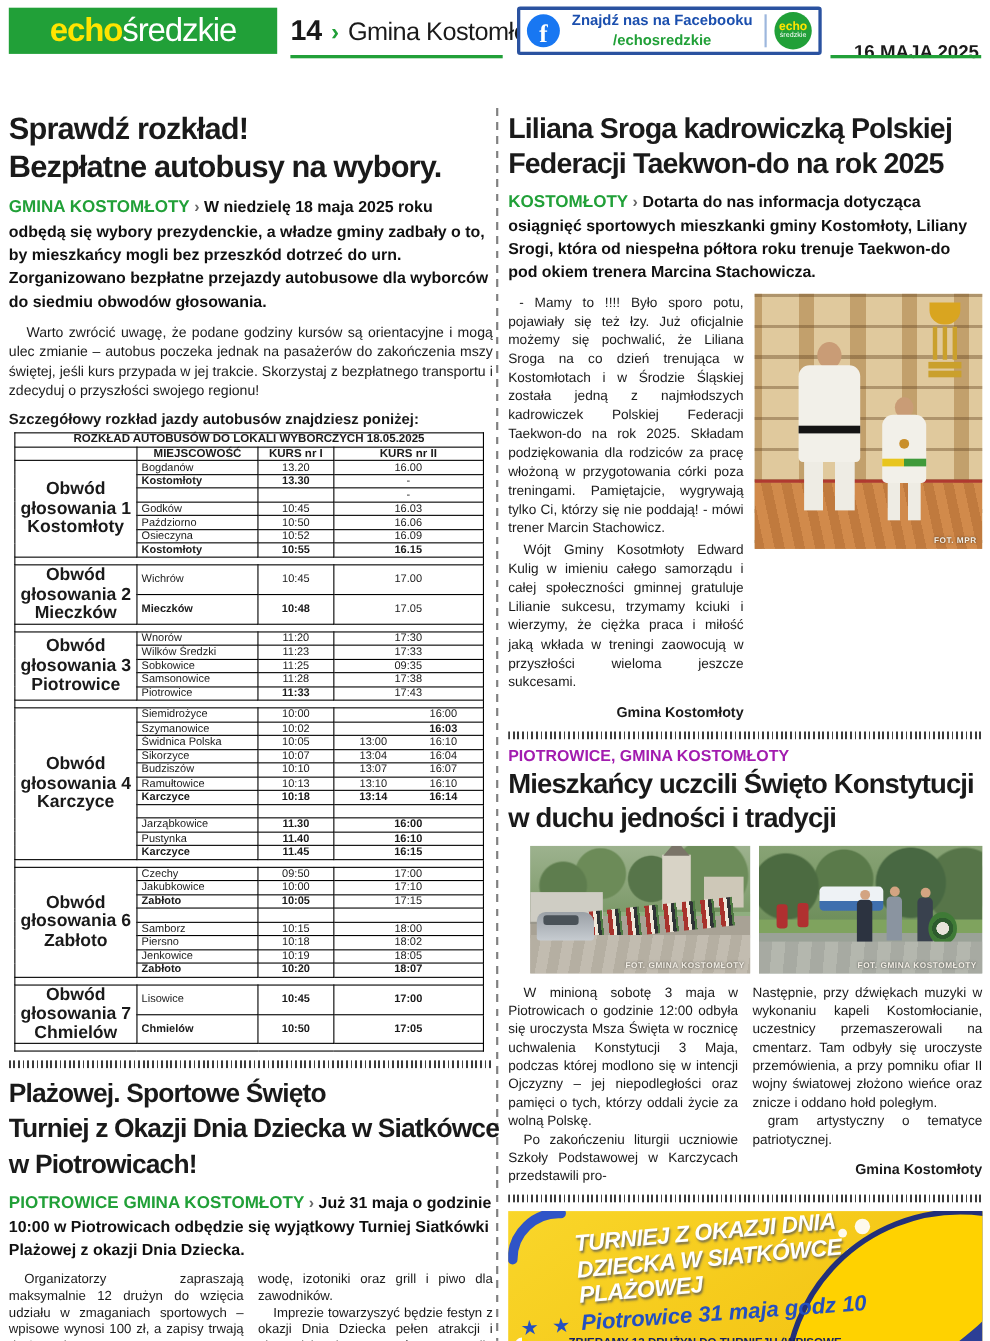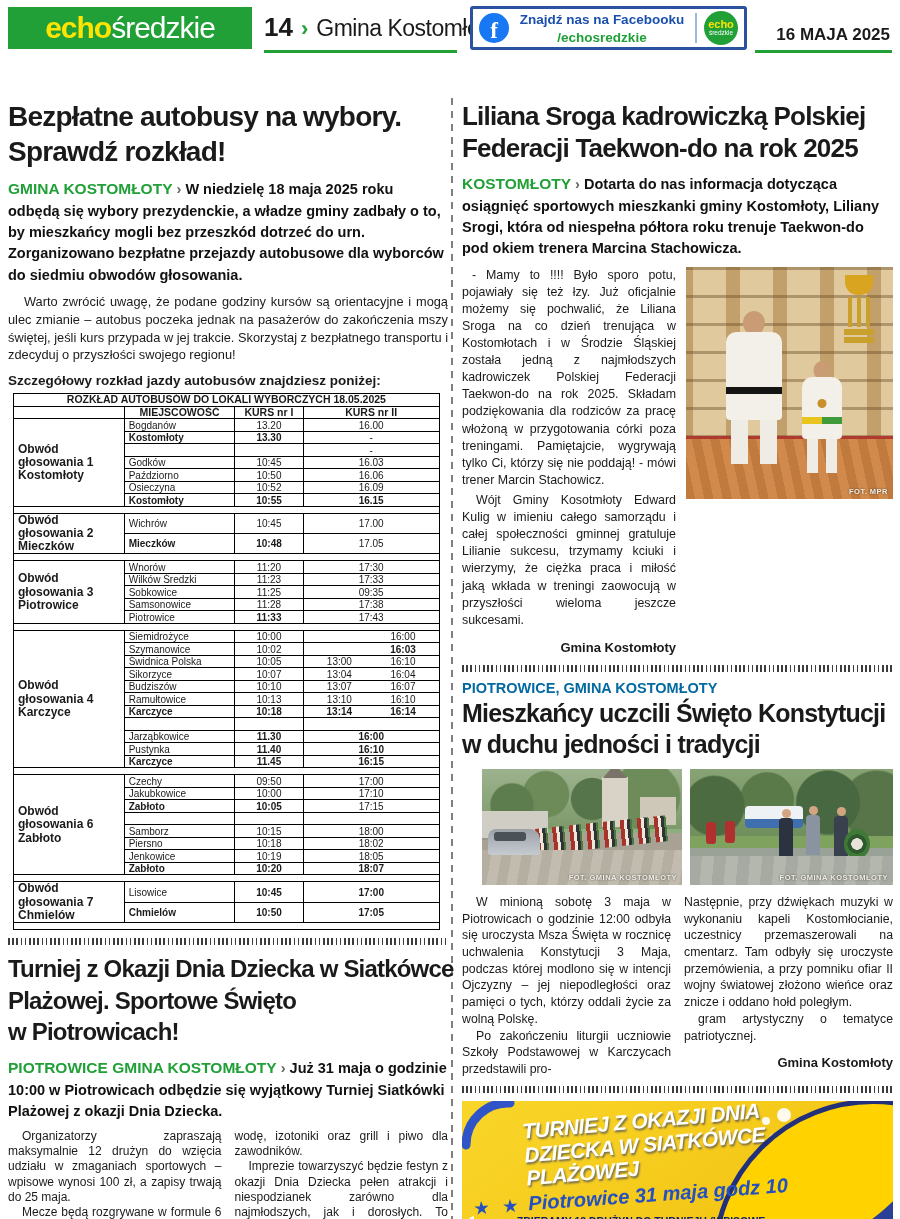--- a/index.html
+++ b/index.html
@@ -22,21 +22,21 @@
           font-size:23px;display:flex;align-items:flex-end;justify-content:center;overflow:hidden;
           font-family:"Liberation Serif",serif;line-height:1.05;}
   .fbtxt{flex:1;text-align:center;line-height:1.15;}
   .fbl1{color:#1b4fae;font-weight:700;font-size:13.5px;}
   .fbl2{color:#21a038;font-weight:700;font-size:13.5px;}
   .fbdiv{width:2px;height:30px;background:#9db7dd;}
   .fbbrand{width:34px;height:34px;border-radius:50%;background:#21a038;display:flex;flex-direction:column;
            align-items:center;justify-content:center;line-height:1;flex:0 0 auto;}
   .fbbrand .e{color:#ffe400;font-weight:700;font-size:11px;}
   .fbbrand .s{color:#fff;font-size:6.5px;}
-  .issuedate{position:absolute;right:10px;top:25px;font-weight:700;font-size:17px;}
+  .issuedate{position:absolute;right:10px;top:38px;font-weight:700;font-size:17px;}
   .rule-right{position:absolute;left:755px;top:50px;width:137px;height:3px;background:#21a038;}
 
   
   .col-left{position:absolute;left:8px;top:96px;width:440px;}
   .col-right{position:absolute;left:462px;top:96px;width:431px;}
   .vdivider{position:absolute;left:451px;top:98px;bottom:0;width:2px;
             background:repeating-linear-gradient(180deg,#808080 0 7px,transparent 7px 13px);}
   .hdivider{height:7px;margin:8px 0;
             background:repeating-linear-gradient(90deg,#3c3c3c 0 1.6px,transparent 1.6px 4.2px);}
 
@@ -54,21 +54,21 @@
   .bodytext p{margin:0;text-indent:16px;}
   .byline{font-weight:700;text-align:right;font-size:13px;margin-top:10px;}
 
   
   .table-intro{font-weight:700;font-size:13.5px;margin:9px 0 5px;}
   table.bus{border-collapse:collapse;width:97%;margin-left:5px;font-size:10px;}
   .bus th,.bus td{border:1.4px solid #000;padding:0 4px;height:11.5px;line-height:1.1;}
   .bus thead th{font-weight:700;text-align:center;font-size:10.5px;}
   .bus td.place{text-align:left;}
   .bus td.time{text-align:center;}
-  .bus td.group{text-align:left;font-weight:700;font-size:12px;}
+  .bus td.group{text-align:center;font-weight:700;font-size:16px;}
   .bus tr.seprow td{height:6px;padding:0;}
   .bus .split{display:flex;}
   .bus .split span{flex:1;text-align:center;}
   .bus .b{font-weight:700;}
   .bus tr.b-all td{font-weight:700;}
 
   
   .tkd-row{display:flex;gap:10px;}
   .tkd-text{width:214px;font-size:12.4px;line-height:1.38;text-align:justify;}
   .tkd-text p{margin:0;text-indent:14px;}
@@ -98,21 +98,21 @@
   .medal{position:absolute;top:38px;left:50%;transform:translateX(-50%);width:9px;height:9px;border-radius:50%;background:#c98f2a;}
   .trophy{position:absolute;right:16px;top:8px;width:36px;text-align:center;}
   .trophy .cup{width:28px;height:20px;background:#d9a520;border-radius:0 0 13px 13px;margin:0 auto;}
   .trophy .cols{display:flex;justify-content:center;gap:5px;margin:2px 0;}
   .trophy .colm{width:4px;height:30px;background:#caa02c;}
   .trophy .tier{width:30px;height:6px;background:#caa02c;margin:2px auto;}
   .photo-caption{position:absolute;right:5px;bottom:3px;font-size:7.5px;font-weight:700;color:#f3efe6;
     letter-spacing:.5px;text-shadow:0 0 2px rgba(0,0,0,.65);z-index:5;}
 
   
-  .kicker2{color:#0369a1;font-weight:700;font-size:14.5px;margin:7px 0 1px;}
+  .kicker2{color:#a21caf;font-weight:700;font-size:14.5px;margin:7px 0 1px;}
   .photos{display:flex;gap:8px;margin:5px 0 9px;padding-left:20px;}
   .photo-proc,.photo-wreath{position:relative;overflow:hidden;height:116px;}
   .photo-proc{width:210px;}
   .photo-wreath{width:213px;}
   .photo-proc{background:linear-gradient(#aebfa8 0 38%,#8fae7f 38% 55%,#a8a295 55% 72%,#b7b2a6 72%);}
   .proc-trees{position:absolute;left:0;right:0;top:0;height:52%;background:
     radial-gradient(circle at 15% 60%,#5e7d4e 12%,transparent 13%),
     radial-gradient(circle at 32% 42%,#6c8b58 16%,transparent 17%),
     radial-gradient(circle at 55% 50%,#57754a 18%,transparent 19%),
     radial-gradient(circle at 82% 45%,#6d8c5a 20%,transparent 21%),
@@ -211,22 +211,22 @@
     <div class="issuedate">16 MAJA 2025</div>
     <div class="rule-right"></div>
   </div>
 
   <div class="vdivider"></div>
 
   <div class="col-left">
 
     <div>
       <div class="headline h-bus">
+          <p>Sprawdź rozkład!</p>
           <p>Bezpłatne autobusy na wybory.</p>
-          <p>Sprawdź rozkład!</p>
         </div>
       <p class="lead">
         <span class="kicker">GMINA KOSTOMŁOTY</span>
         <span class="chv">›</span>
         <span>W niedzielę 18 maja 2025 roku odbędą się wybory prezydenckie, a władze gminy zadbały o to, by mieszkańcy mogli bez przeszkód dotrzeć do urn. Zorganizowano bezpłatne przejazdy autobusowe dla wyborców do siedmiu obwodów głosowania.</span>
       </p>
       <div class="bodytext">
         <p>Warto zwrócić uwagę, że podane godziny kursów są orientacyjne i mogą ulec zmianie – autobus poczeka jednak na pasażerów do zakończenia mszy świętej, jeśli kurs przypada w jej trakcie. Skorzystaj z bezpłatnego transportu i zdecyduj o przyszłości swojego regionu!</p>
       </div>
       <div class="table-intro">Szczegółowy rozkład jazdy autobusów znajdziesz poniżej:</div>
@@ -503,22 +503,22 @@
               <td colspan="4"></td>
             </tr>
           </tbody>
       </table>
     </div>
 
     <div class="hdivider"></div>
 
     <div>
       <div class="headline h-vb">
+          <p>Plażowej. Sportowe Święto</p>
           <p>Turniej z Okazji Dnia Dziecka w Siatkówce</p>
-          <p>Plażowej. Sportowe Święto</p>
           <p>w Piotrowicach!</p>
         </div>
       <p class="lead">
         <span class="kicker">PIOTROWICE  GMINA KOSTOMŁOTY</span>
         <span class="chv">›</span>
         <span>Już 31 maja o godzinie 10:00 w Piotrowicach odbędzie się wyjątkowy Turniej Siatkówki Plażowej z okazji Dnia Dziecka.</span>
       </p>
       <div class="twocol vbcols">
         <div>
             <p>Organizatorzy zapraszają maksymalnie 12 drużyn do wzięcia udziału w zmaganiach sportowych – wpisowe wynosi 100 zł, a zapisy trwają do 25 maja.</p>

